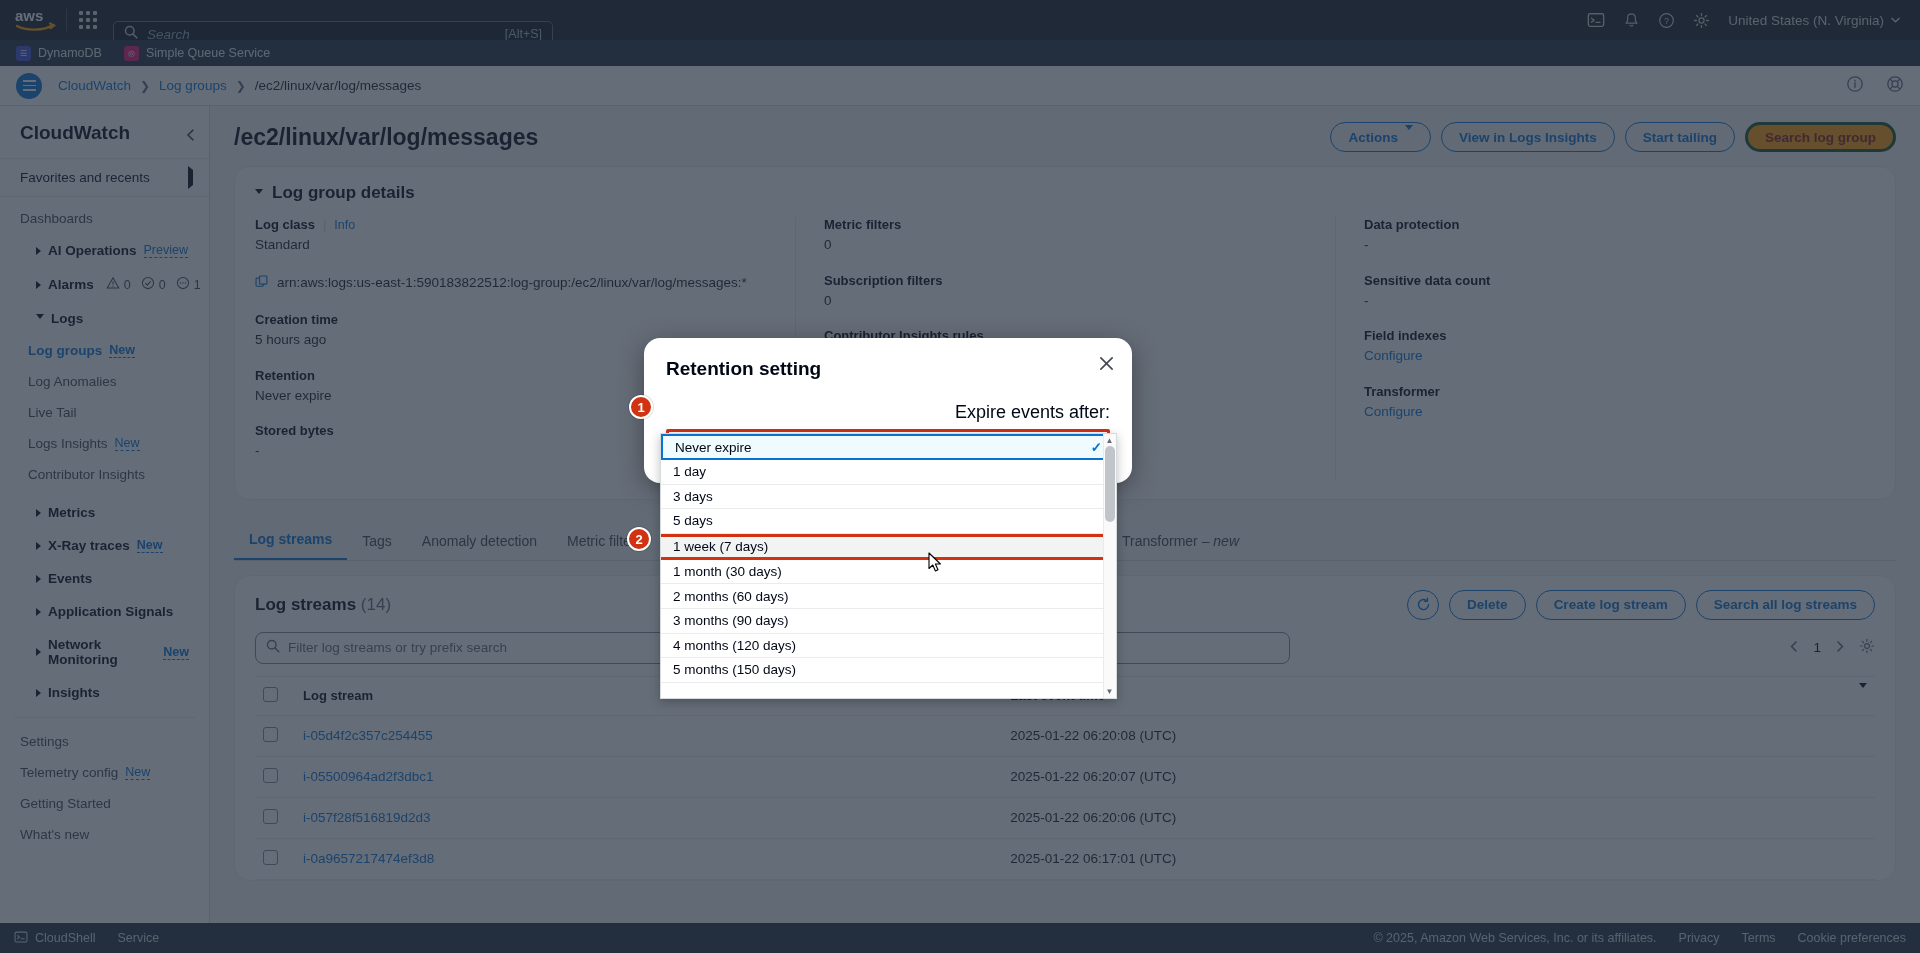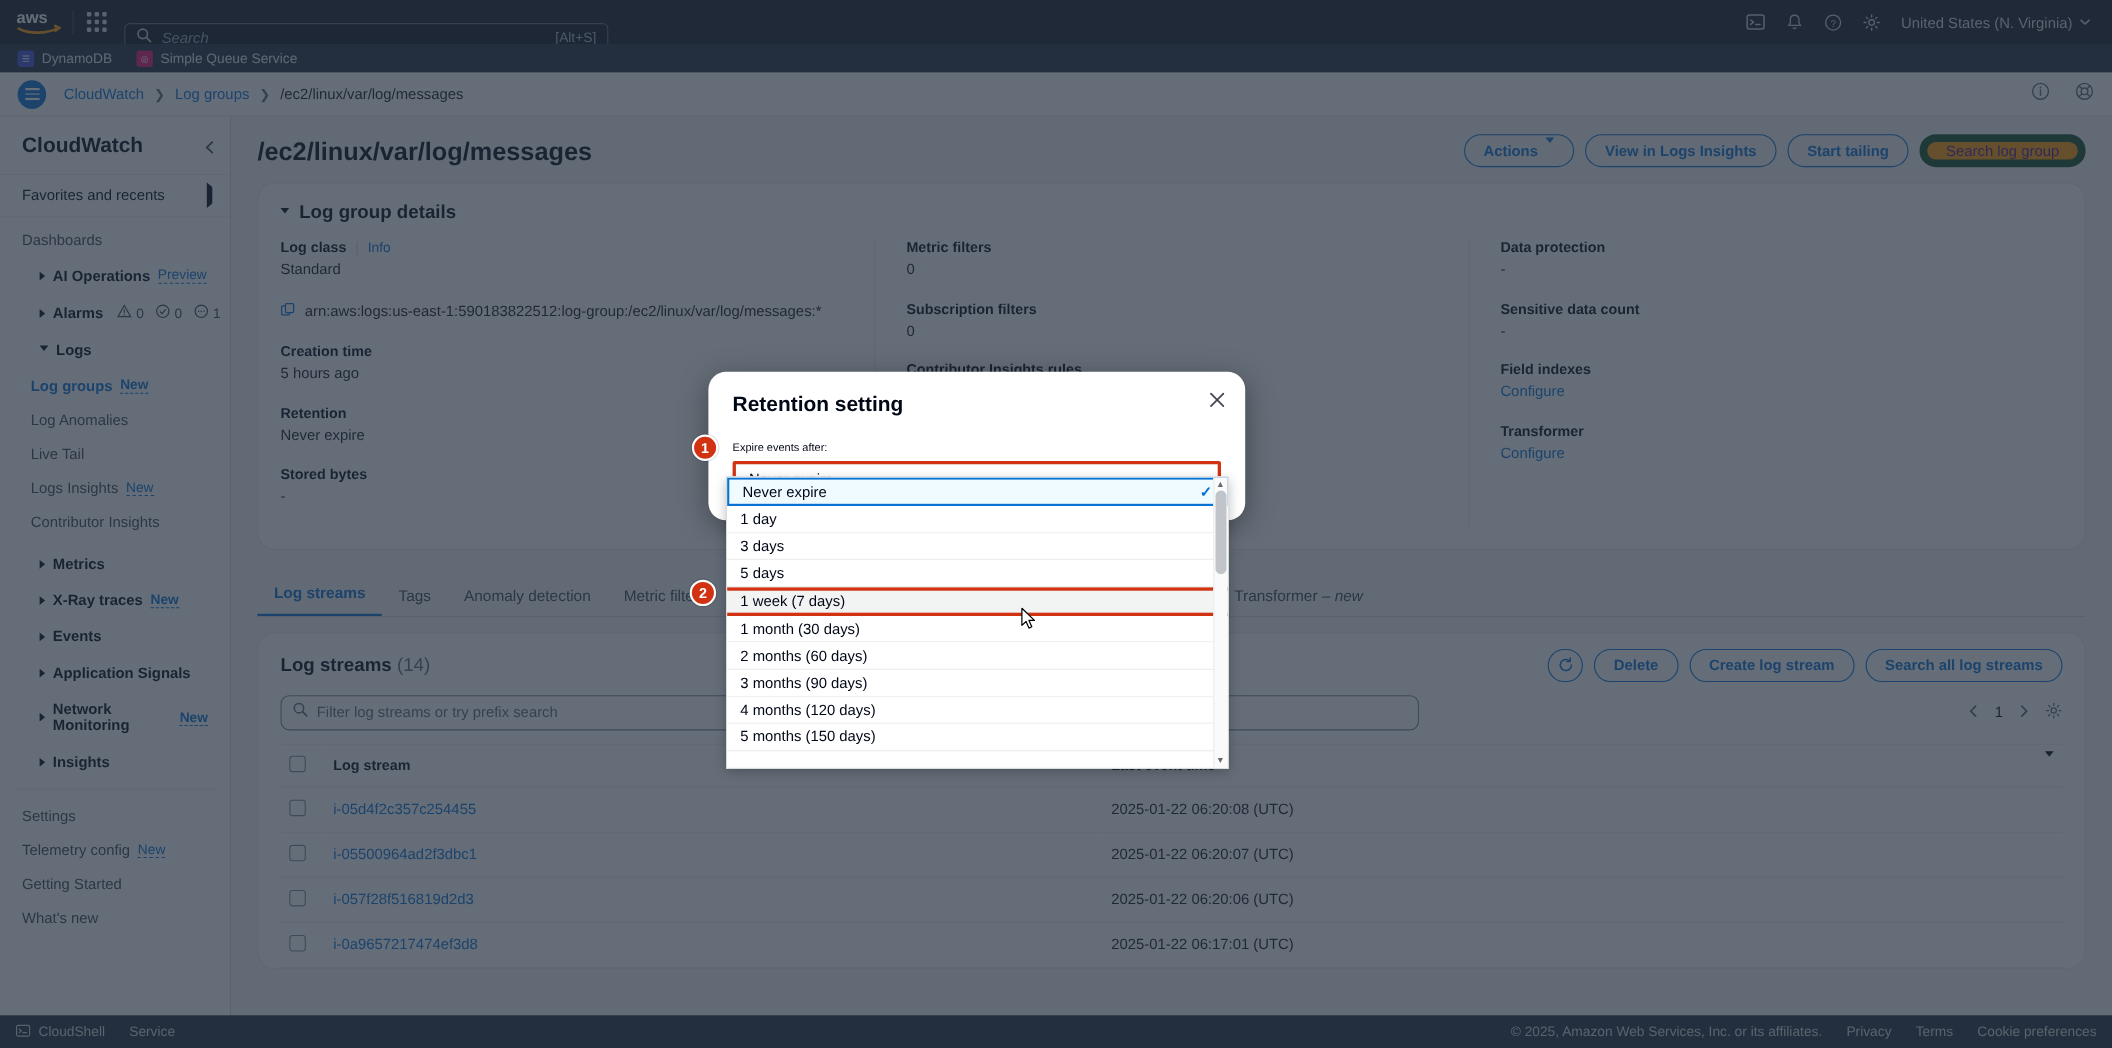--- a/index.html
+++ b/index.html
@@ -86,21 +86,21 @@
     background: #f2f3f3; overflow: hidden;
   }
   .page-head { display: flex; align-items: center; padding: 16px 24px 10px 24px; }
   .page-title { font-size: 23px; font-weight: 700; color: #000716; }
   .head-actions { margin-left: auto; display: flex; align-items: center; gap: 10px; }
   .btn {
     height: 30px; padding: 0 17px; border-radius: 16px; font-size: 13.5px;
     display: flex; align-items: center; gap: 7px; cursor: pointer; white-space: nowrap;
   }
   .btn-normal { border: 1px solid #0972d3; color: #0972d3; background: transparent; font-weight: 700; }
-  .btn-primary { background: #ff9900; color: #4c1d95; border: 7px solid #14532d; font-weight: 400; }
+  .btn-primary { background: #ff9900; color: #7f1d1d; border: 3px solid #14532d; font-weight: 700; }
 
   .card {
     background: #fff; border: 1px solid #e9ebed; border-radius: 16px; margin: 4px 24px 0 24px; padding: 16px 20px 20px 20px;
   }
   .card-title { font-size: 17px; font-weight: 700; color: #000716; display: flex; align-items: center; gap: 9px; margin-bottom: 14px; }
   .detail-grid { display: grid; grid-template-columns: 1fr 1fr 1fr; }
   .detail-col { padding-right: 24px; }
   .detail-col + .detail-col { border-left: 1px solid #e9ebed; padding-left: 28px; }
   .d-label { font-size: 13px; font-weight: 700; color: #000716; margin-bottom: 3px; display: flex; align-items: flex-end; gap: 8px; }
   .d-label .infolink { color: #0972d3; font-weight: 400; font-size: 12.5px; }
@@ -156,21 +156,21 @@
 
   
   .overlay { position: absolute; inset: 0; background: rgba(35,47,62,.70); z-index: 40; }
   .modal {
     position: absolute; z-index: 50; left: 644px; top: 338px; width: 488px;
     background: #fff; border-radius: 16px; box-shadow: 0 6px 26px rgba(0,0,0,.35);
     padding: 20px 22px 22px 22px;
   }
   .modal-title { font-size: 19px; font-weight: 700; color: #000716; }
   .modal-close { position: absolute; right: 18px; top: 18px; cursor: pointer; color: #424650; }
-  .modal-label { font-size: 10px; color: #000716; margin-top: 22px; margin-bottom: 6px; }
+  .modal-label { font-size: 18px; color: #000716; margin-top: 22px; margin-bottom: 6px; text-align: right; }
   .select-box {
     position: relative; height: 32px; border: 3px solid #d13212; border-radius: 2px; background: #fff;
     display: flex; align-items: center; padding: 0 12px; font-size: 13.5px; color: #000716; cursor: pointer;
   }
   .select-box .caret-up { margin-left: auto; color: #0972d3; }
   .badge {
     position: absolute; width: 24px; height: 24px; border-radius: 50%; background: #d13212; color: #fff;
     font-size: 13px; font-weight: 700; display: flex; align-items: center; justify-content: center;
     border: 2.5px solid #fff; box-shadow: 0 0 0 1px rgba(0,0,0,.12); z-index: 60;
   }

